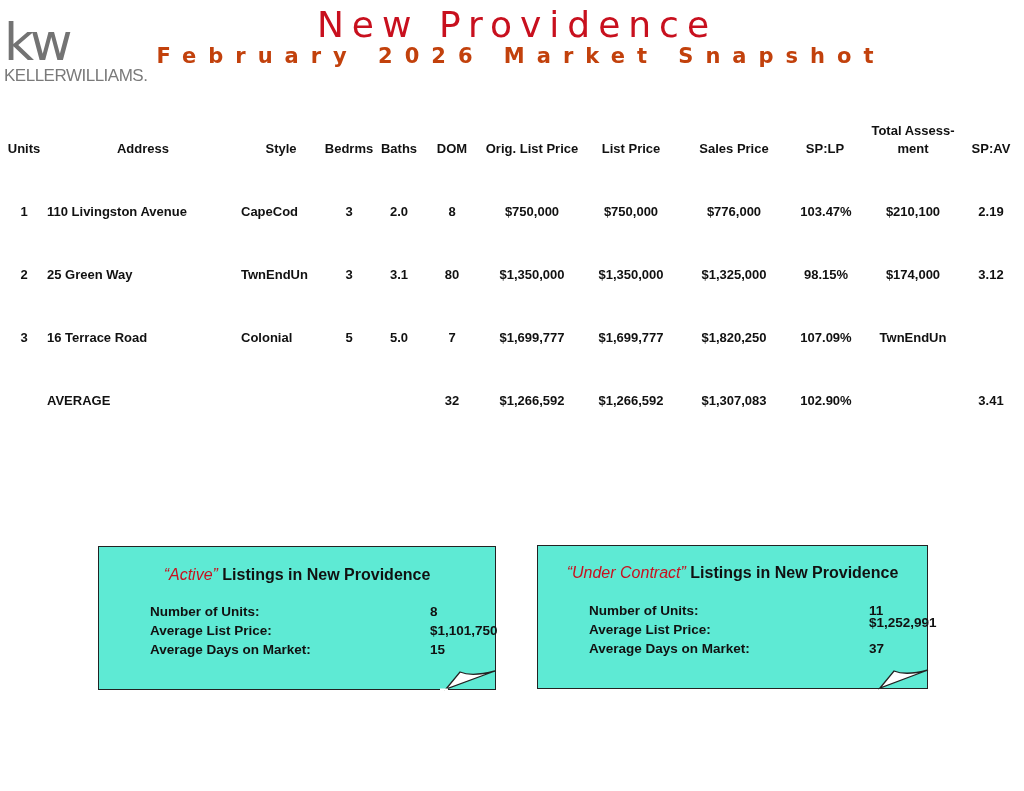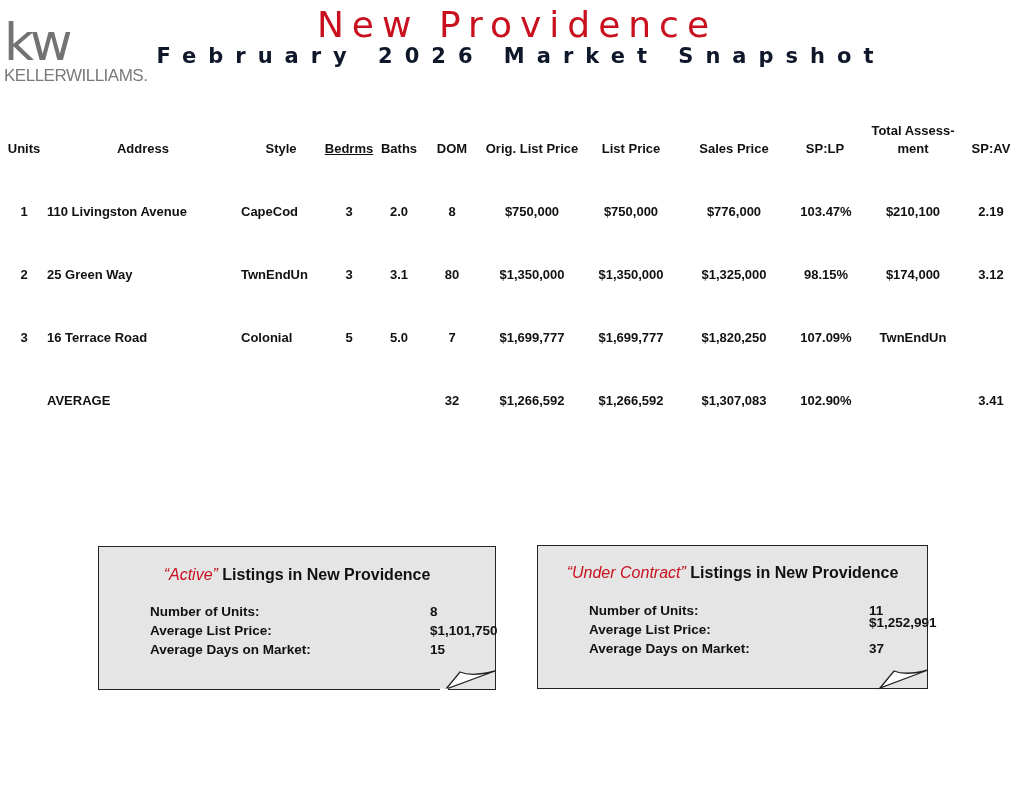--- a/index.html
+++ b/index.html
@@ -2,47 +2,47 @@
 <html><head>
 <meta charset="utf-8">
 <style>
   html, body { margin:0; padding:0; background:#ffffff; }
   body { width:1024px; height:791px; position:relative; overflow:hidden; font-family:"Liberation Sans", sans-serif; color:#111; }
   .logo { position:absolute; left:4px; top:20px; width:150px; }
   .logo-kw { font-family:"DejaVu Sans", sans-serif; font-size:52px; line-height:44px; color:#737373; letter-spacing:-4px; font-weight:normal; }
   .logo-name { font-family:"Liberation Sans", sans-serif; font-size:17px; color:#7a7a7a; letter-spacing:-0.5px; margin-top:2px; }
   .logo-name b { font-weight:normal; color:#7a7a7a; }
   .title { position:absolute; left:0; width:1024px; top:4px; text-align:center; font-family:"DejaVu Sans", sans-serif; font-size:36px; color:#c8101e; letter-spacing:8px; padding-left:10px; box-sizing:border-box; }
-  .subtitle { position:absolute; left:156px; top:44px; width:730px; text-align:center; font-family:"DejaVu Sans", sans-serif; font-weight:bold; font-size:21px; letter-spacing:12px; color:#0f172a; }
+  .subtitle { position:absolute; left:156px; top:44px; width:730px; text-align:center; font-family:"DejaVu Sans", sans-serif; font-weight:bold; font-size:21px; letter-spacing:12px; color:#c2410c; }
   .hdr, .cell { position:absolute; font-size:13px; font-weight:bold; color:#111; white-space:nowrap; font-family:"Liberation Sans", sans-serif; }
   .hdr { text-align:center; }
   .c { transform:translateX(-50%); text-align:center; }
   .hdr-2line { line-height:18px; }
-  .box { position:absolute; border:1.3px solid #222; background:#e5e5e5; box-sizing:border-box; }
+  .box { position:absolute; border:1.3px solid #222; background:#5eead4; box-sizing:border-box; }
   .box-title { position:absolute; left:0; width:100%; text-align:center; font-size:16px; font-weight:bold; color:#111; }
   .box-title .em { color:#c8101e; font-style:italic; font-weight:normal; }
   .box-row { position:absolute; font-size:13.5px; font-weight:bold; color:#111;padding-left:47px; }
   .curl { position:absolute; }
 </style>
 </head>
 <body>
 
 <div class="logo">
   <div class="logo-kw">kw</div>
   <div class="logo-name"><b>KELLER</b><span>WILLIAMS.</span></div>
 </div>
 
 <div class="title">New Providence</div>
 <div class="subtitle">February 2026 Market Snapshot</div>
 
 <div>
   <div class="hdr c" style="left:24px; top:141px;">Units</div>
   <div class="hdr c" style="left:143px; top:141px;">Address</div>
   <div class="hdr c" style="left:281px; top:141px;">Style</div>
-  <div class="hdr c" style="left:349px; top:141px;text-decoration:underline;">Bedrms</div>
+  <div class="hdr c" style="left:349px; top:141px;">Bedrms</div>
   <div class="hdr c" style="left:399px; top:141px;">Baths</div>
   <div class="hdr c" style="left:452px; top:141px;">DOM</div>
   <div class="hdr c" style="left:532px; top:141px;">Orig. List Price</div>
   <div class="hdr c" style="left:631px; top:141px;">List Price</div>
   <div class="hdr c" style="left:734px; top:141px;">Sales Price</div>
   <div class="hdr c" style="left:825px; top:141px;">SP:LP</div>
   <div class="hdr c hdr-2line" style="left:913px; top:122px;">
     <div>Total Assess-</div>
     <div>ment</div>
   </div>

